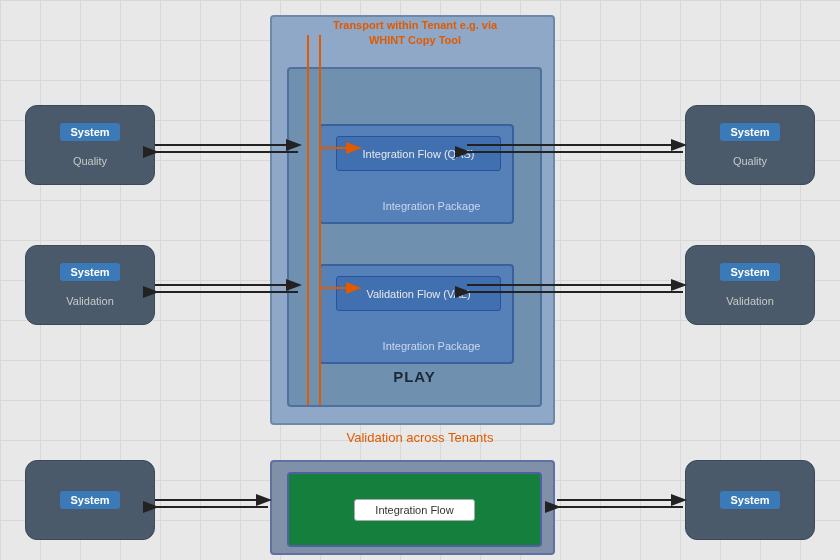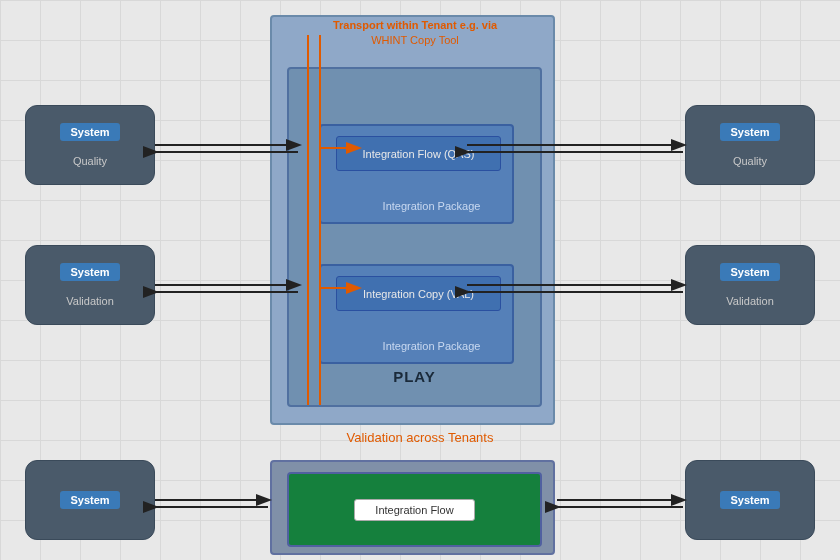--- a/index.html
+++ b/index.html
@@ -279,32 +279,32 @@
 
       <div class="int-package-box int-package-qas">
         <div class="int-flow-btn int-flow-qas">
           <span>Integration Flow (QAS)</span>
         </div>
         <div class="int-package-label">Integration Package</div>
       </div>
 
       <div class="int-package-box int-package-val">
         <div class="int-flow-btn int-flow-val">
-          <span>Integration Copy (VAL)</span>
+          <span>Validation Flow (VAL)</span>
         </div>
         <div class="int-package-label">Integration Package</div>
       </div>
 
       <div class="play-label">PLAY</div>
     </div>
   </div>
 
   <div class="transport-within-label">
     <span>Transport within Tenant e.g. via</span><br>
-    <span style="font-weight:normal;margin-top:20px;">WHINT Copy Tool</span>
+    <span style="font-weight:bold;margin-top:20px;">WHINT Copy Tool</span>
   </div>
 
   <div class="system-box sys-left-quality">
     <div class="system-box-inner">System</div>
     <div class="system-box-label">Quality</div>
   </div>
 
   <div class="system-box sys-left-validation">
     <div class="system-box-inner">System</div>
     <div class="system-box-label">Validation</div>

